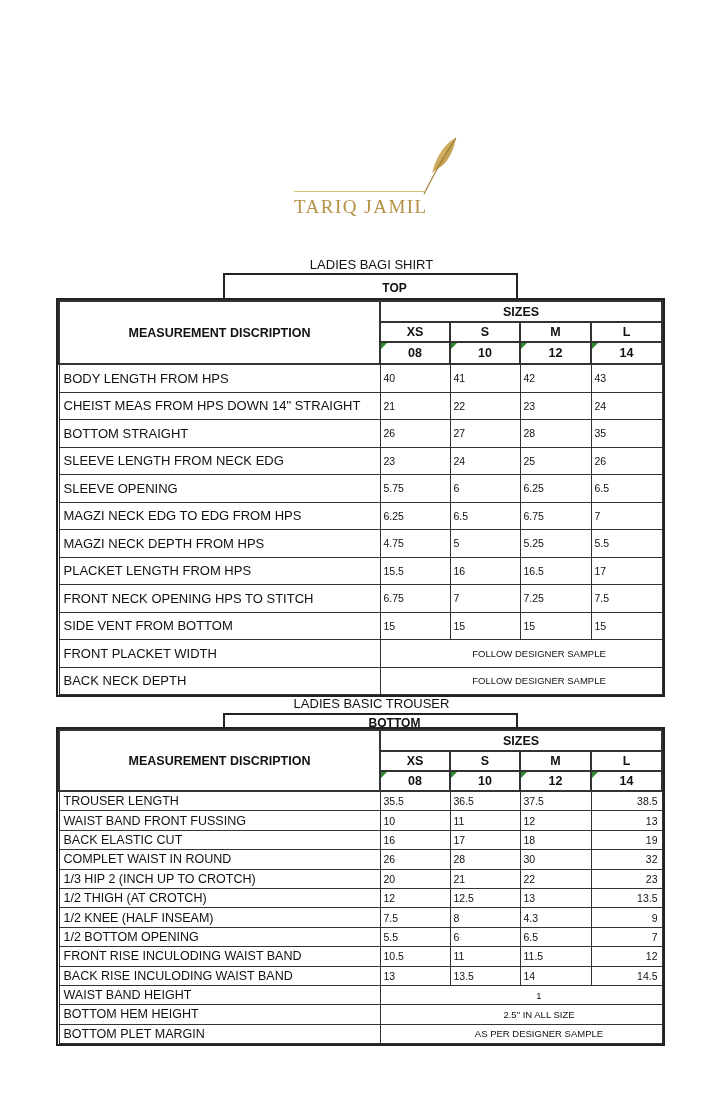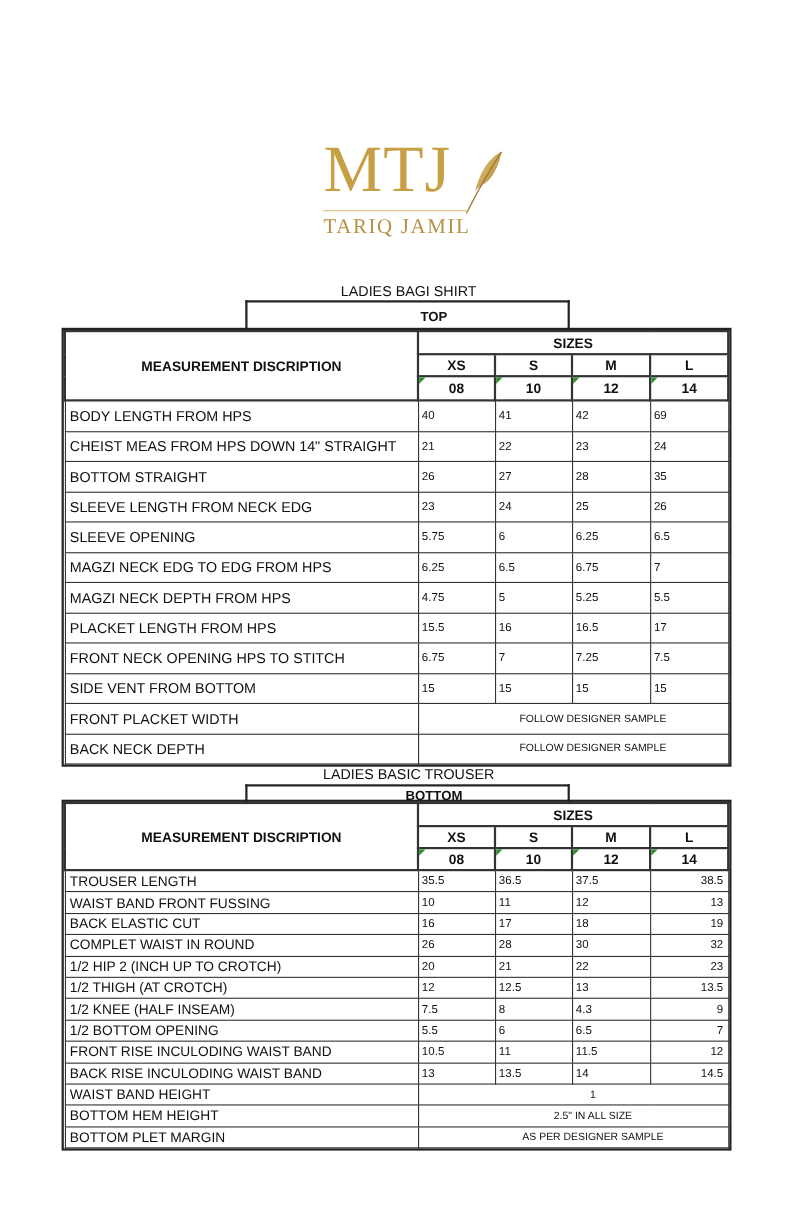--- a/index.html
+++ b/index.html
@@ -35,21 +35,20 @@
   #bot-table tr.hdr1 td { height: 19px; }
   #bot-table tr.hdr2 td { height: 18px; }
   #bot-table tr.hdr3 td { height: 18px; }
   #bot-table tr.row td { height: 18.4px; margin-left: 33px; }
   #bot-table td.desc { font-size: 12.5px; }
 </style>
 </head>
 <body>
 
 <div class="logo">
-  <div class="logo-mtj">MTJ</div>
   <svg class="feather" viewBox="0 0 40 64">
     <defs>
       <linearGradient id="fg" x1="0" y1="0" x2="1" y2="1">
         <stop offset="0" stop-color="#e9cf86"></stop>
         <stop offset="1" stop-color="#a9802f"></stop>
       </linearGradient>
     </defs>
     <path d="M36 4 C26 8 16 22 12 40 C14 36 20 34 24 30 C30 24 34 14 36 4 Z" fill="url(#fg)"></path>
     <path d="M36 4 C28 16 18 32 4 60" stroke="#9c7a33" stroke-width="1.2" fill="none"></path>
   </svg>
@@ -85,21 +84,21 @@
     <td class="sz"><span class="tri"></span><span>12</span></td>
     <td class="sz"><span class="tri"></span><span>14</span></td>
   </tr>
   </tbody>
     <tbody id="top-body">
       <tr class="row">
         <td class="desc">BODY LENGTH FROM HPS</td>
         <td class="num">40</td>
         <td class="num">41</td>
         <td class="num">42</td>
-        <td class="num">69</td>
+        <td class="num">43</td>
       </tr>
       <tr class="row">
         <td class="desc">CHEIST MEAS FROM HPS DOWN 14" STRAIGHT</td>
         <td class="num">21</td>
         <td class="num">22</td>
         <td class="num">23</td>
         <td class="num">24</td>
       </tr>
       <tr class="row">
         <td class="desc">BOTTOM STRAIGHT</td>
@@ -220,21 +219,21 @@
         <td class="num c">19</td>
       </tr>
       <tr class="row">
         <td class="desc">COMPLET WAIST IN ROUND</td>
         <td class="num">26</td>
         <td class="num">28</td>
         <td class="num">30</td>
         <td class="num c">32</td>
       </tr>
       <tr class="row">
-        <td class="desc">1/2 HIP 2 (INCH UP TO CROTCH)</td>
+        <td class="desc">1/3 HIP 2 (INCH UP TO CROTCH)</td>
         <td class="num">20</td>
         <td class="num">21</td>
         <td class="num">22</td>
         <td class="num c">23</td>
       </tr>
       <tr class="row">
         <td class="desc">1/2 THIGH (AT CROTCH)</td>
         <td class="num">12</td>
         <td class="num">12.5</td>
         <td class="num">13</td>

